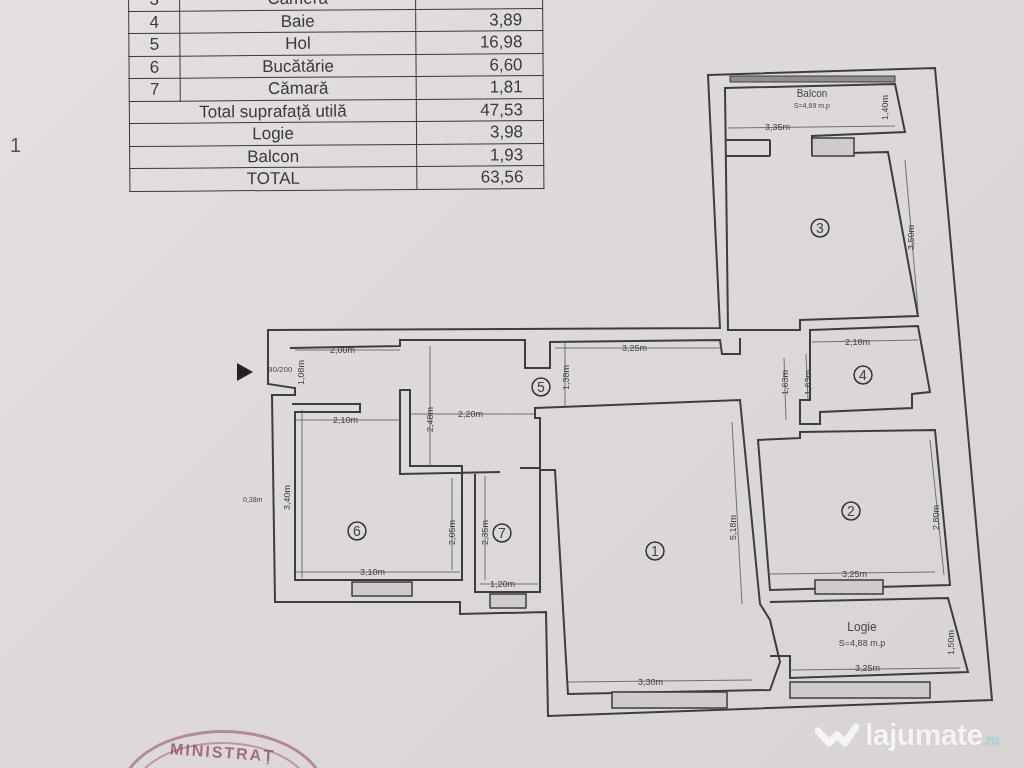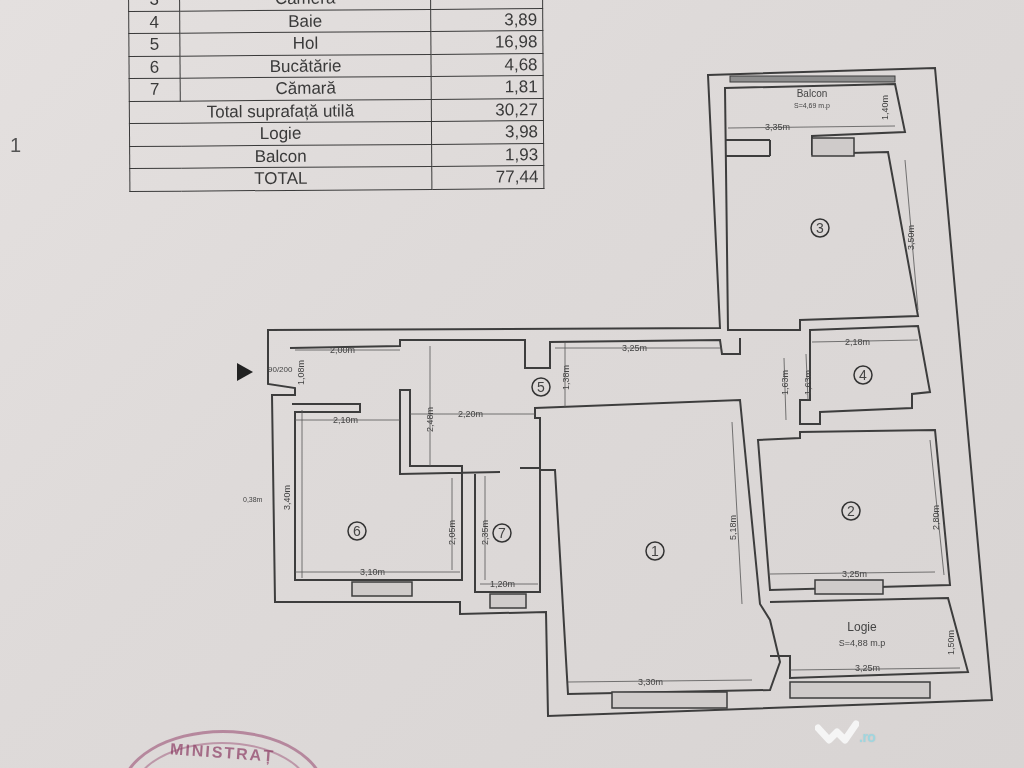--- a/index.html
+++ b/index.html
@@ -11,21 +11,21 @@
   .table {
     position:absolute; left:128px; top:-12px; width:415px;
     border-collapse:collapse; transform:rotate(-0.4deg); transform-origin:left top;
   }
   .table td {
     border:1.6px solid #3a3a3a; height:21.5px; padding:0 6px; font-size:17px; line-height:21px;
     color:#3a3a3a;
   }
   .table td.num { width:38px; text-align:center; }
   .table td.name { text-align:center; }
-  .table td.val { width:100px; text-align:right; padding-right:5px; }
+  .table td.val { width:100px; text-align:right; padding-right:20px; }
   .table td.span { text-align:center; }
   svg.plan { position:absolute; left:0; top:0; }
   .plan text { font-family:"Liberation Sans", sans-serif; fill:#444; }
   .watermark {
     position:absolute; left:815px; top:718px; display:flex; align-items:center; gap:6px;
     color:#f4f4f4; font-size:30px; font-weight:bold; letter-spacing:-0.5px;
     text-shadow:0 0 2px rgba(0,0,0,0.08);
   }
   .watermark .ro { font-size:14px; color:#9fd6df; font-weight:bold; margin-top:10px; margin-left:-6px;}
   .stamp {
@@ -60,42 +60,42 @@
     <td class="val">3,89</td>
   </tr>
   <tr>
     <td class="num">5</td>
     <td class="name">Hol</td>
     <td class="val">16,98</td>
   </tr>
   <tr>
     <td class="num">6</td>
     <td class="name">Bucătărie</td>
-    <td class="val">4,68</td>
+    <td class="val">6,60</td>
   </tr>
   <tr>
     <td class="num">7</td>
     <td class="name">Cămară</td>
     <td class="val">1,81</td>
   </tr>
   <tr>
     <td class="span" colspan="2">Total suprafață utilă</td>
-    <td class="val">30,27</td>
+    <td class="val">47,53</td>
   </tr>
   <tr>
     <td class="span" colspan="2">Logie</td>
     <td class="val">3,98</td>
   </tr>
   <tr>
     <td class="span" colspan="2">Balcon</td>
     <td class="val">1,93</td>
   </tr>
   <tr>
     <td class="span" colspan="2">TOTAL</td>
-    <td class="val">77,44</td>
+    <td class="val">63,56</td>
   </tr>
 </tbody>
   </table>
 
 <svg class="plan" width="1024" height="768" viewBox="0 0 1024 768">
   <g fill="none" stroke="#3d3d3d" stroke-width="2">
 
     <path d="M708,75 L935,68 L992,700 L548,716 L546,612 L460,614 L460,602 L275,602 L272,395 L295,395 L295,388 L268,384 L268,330 L720,328 L708,75 Z"></path>
 
     <path d="M725,88 L895,84 L905,132 L812,136 L812,154 L888,152 L918,316 L800,320 L800,330 L728,330 Z"></path>
@@ -235,14 +235,15 @@
 </svg>
 
 <div class="stamp"></div>
 <div class="stamp-inner"></div>
 <div class="stamp-text">MINISTRAȚ</div>
 
 <div class="watermark">
   <svg width="44" height="28" viewBox="0 0 44 28">
     <path d="M3,10 L14,22 L22,14 L30,22 L41,6" fill="none" stroke="#f5f5f5" stroke-width="7" stroke-linecap="round" stroke-linejoin="round"></path>
   </svg>
+  <span>lajumate</span>
   <span class="ro">.ro</span>
 </div>
 
 </body></html>

